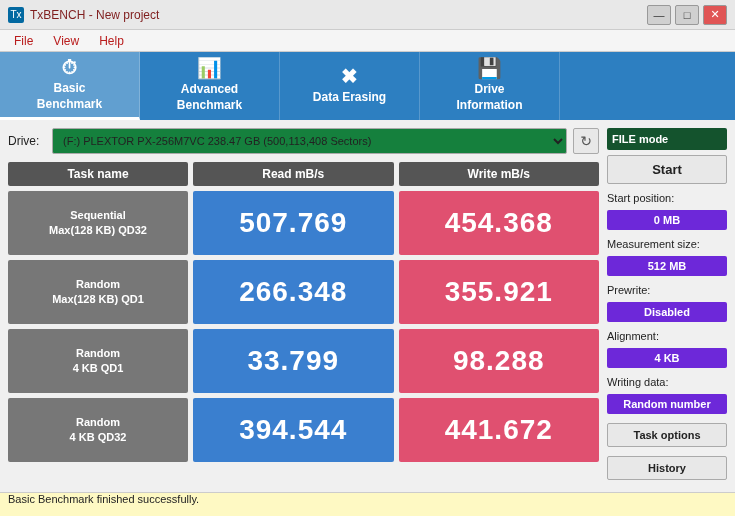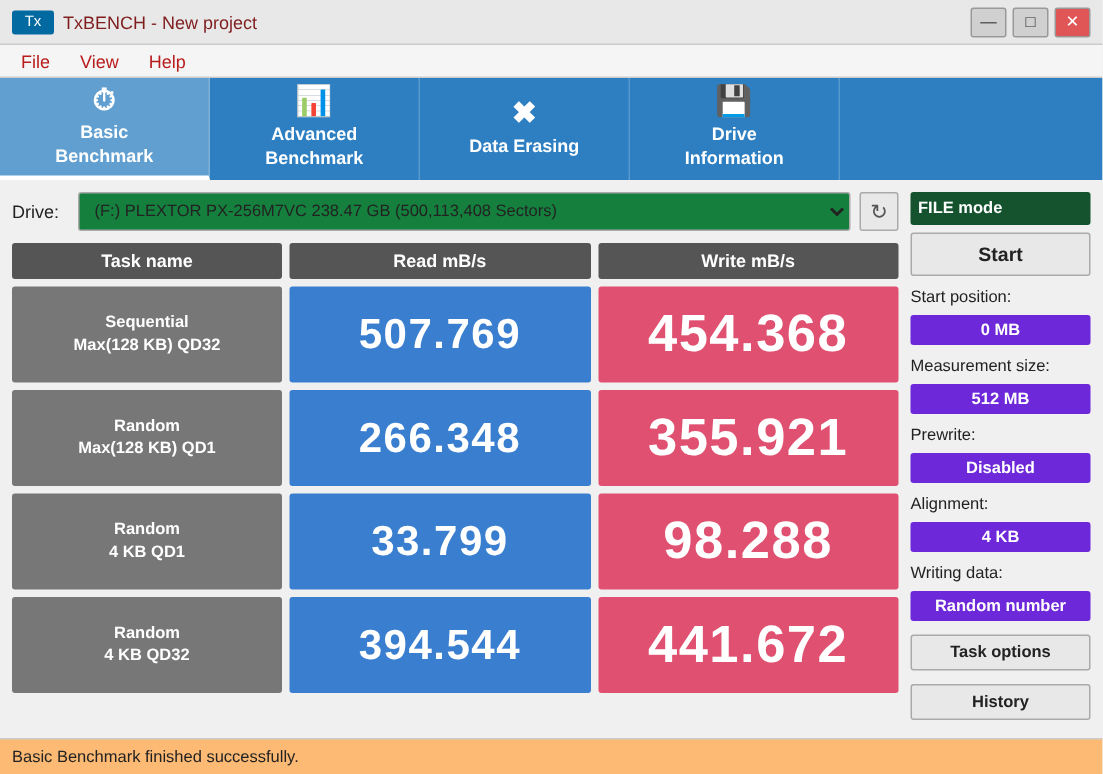--- a/index.html
+++ b/index.html
@@ -22,21 +22,21 @@
       padding: 0 8px;
       border-bottom: 1px solid #ccc;
       user-select: none;
     }
     .title-bar-left {
       display: flex;
       align-items: center;
       gap: 6px;
     }
     .title-icon {
-      width: 28px; height: 16px;
+      width: 16px; height: 16px;
       background: #0369a1;
       border-radius: 2px;
       display: flex; align-items: center; justify-content: center;
       color: white; font-size: 10px; font-weight: normal;
     }
     .title-text { font-size: 12px; color: #7f1d1d; }
     .title-controls {
       display: flex; gap: 4px;
     }
     .title-btn {
@@ -199,21 +199,21 @@
       font-weight: 700;
       border-radius: 2px;
       letter-spacing: 1px;
     }
     .write-cell {
       background: #e05070;
       color: white;
       display: flex;
       align-items: center;
       justify-content: center;
-      font-size: 35px;
+      font-size: 28px;
       font-weight: 700;
       border-radius: 2px;
       letter-spacing: 1px;
     }
 
     
     .right-panel {
       width: 120px;
       display: flex;
       flex-direction: column;
@@ -266,24 +266,23 @@
       font-size: 11px;
       font-weight: 600;
       border-radius: 2px;
       cursor: pointer;
       margin-top: 4px;
     }
 
     
     .status-bar {
       height: 24px;
-      background: #fdba74;
+      background: #fef9c3;
       border-top: 1px solid #ccc;
       display: flex;
-      align-items: center;
       padding: 0 8px;
       font-size: 11px;
       color: #222;
     }
   </style>
 </head>
 <body>
 
 <div class="title-bar">
   <div class="title-bar-left">

